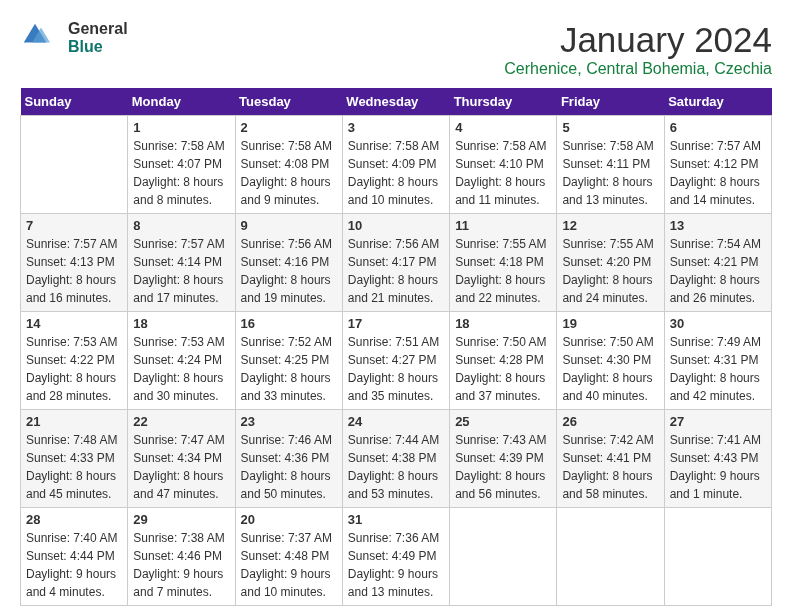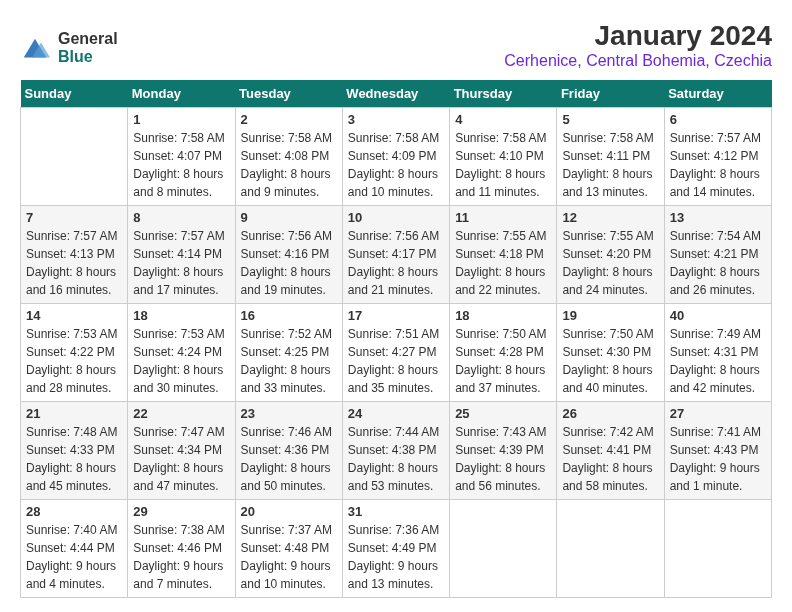--- a/index.html
+++ b/index.html
@@ -11,23 +11,22 @@
       padding: 20px;
     }
     .header-section {
       display: flex;
       justify-content: space-between;
       align-items: flex-start;
       margin-bottom: 10px;
     }
     .logo {
       display: flex;
-      align-items: flex-end;
-      gap: 8px;
-      margin-top: 10px;
+      align-items: flex-start;
+      gap: 18px;
     }
     .logo-text {
       display: flex;
       flex-direction: column;
       line-height: 1.1;
     }
     .logo-general {
       font-size: 16px;
       font-weight: bold;
       color: #333;
@@ -38,35 +37,35 @@
       color: #0f766e;
     }
     .logo-icon {
       width: 30px;
       height: 30px;
     }
     .title-section {
       text-align: right;
     }
     .month-title {
-      font-size: 28px;
-      color: #333;
-      font-weight: bold;
+      font-size: 35px;
+      color: #333;
+      font-weight: normal;
     }
     .location-title {
       font-size: 16px;
-      color: #6d28d9;
+      color: #15803d;
     }
     .calendar-table {
       width: 100%;
       border-collapse: collapse;
       font-size: 11px;
     }
     .calendar-table th {
-      background-color: #0f766e;
+      background-color: #4c1d95;
       color: white;
       padding: 6px 4px;
       text-align: left;
       font-size: 13px;
       font-weight: bold;
     }
     .calendar-table td {
       border: 1px solid #ccc;
       vertical-align: top;
       padding: 4px 5px;
@@ -201,21 +200,21 @@
         </td>
         <td>
           <div class="day-number">18</div>
           <div class="day-detail">Sunrise: 7:50 AM<br>Sunset: 4:28 PM<br>Daylight: 8 hours and 37 minutes.</div>
         </td>
         <td>
           <div class="day-number">19</div>
           <div class="day-detail">Sunrise: 7:50 AM<br>Sunset: 4:30 PM<br>Daylight: 8 hours and 40 minutes.</div>
         </td>
         <td>
-          <div class="day-number">40</div>
+          <div class="day-number">30</div>
           <div class="day-detail">Sunrise: 7:49 AM<br>Sunset: 4:31 PM<br>Daylight: 8 hours and 42 minutes.</div>
         </td>
       </tr>
       <tr>
         <td>
           <div class="day-number">21</div>
           <div class="day-detail">Sunrise: 7:48 AM<br>Sunset: 4:33 PM<br>Daylight: 8 hours and 45 minutes.</div>
         </td>
         <td>
           <div class="day-number">22</div>

